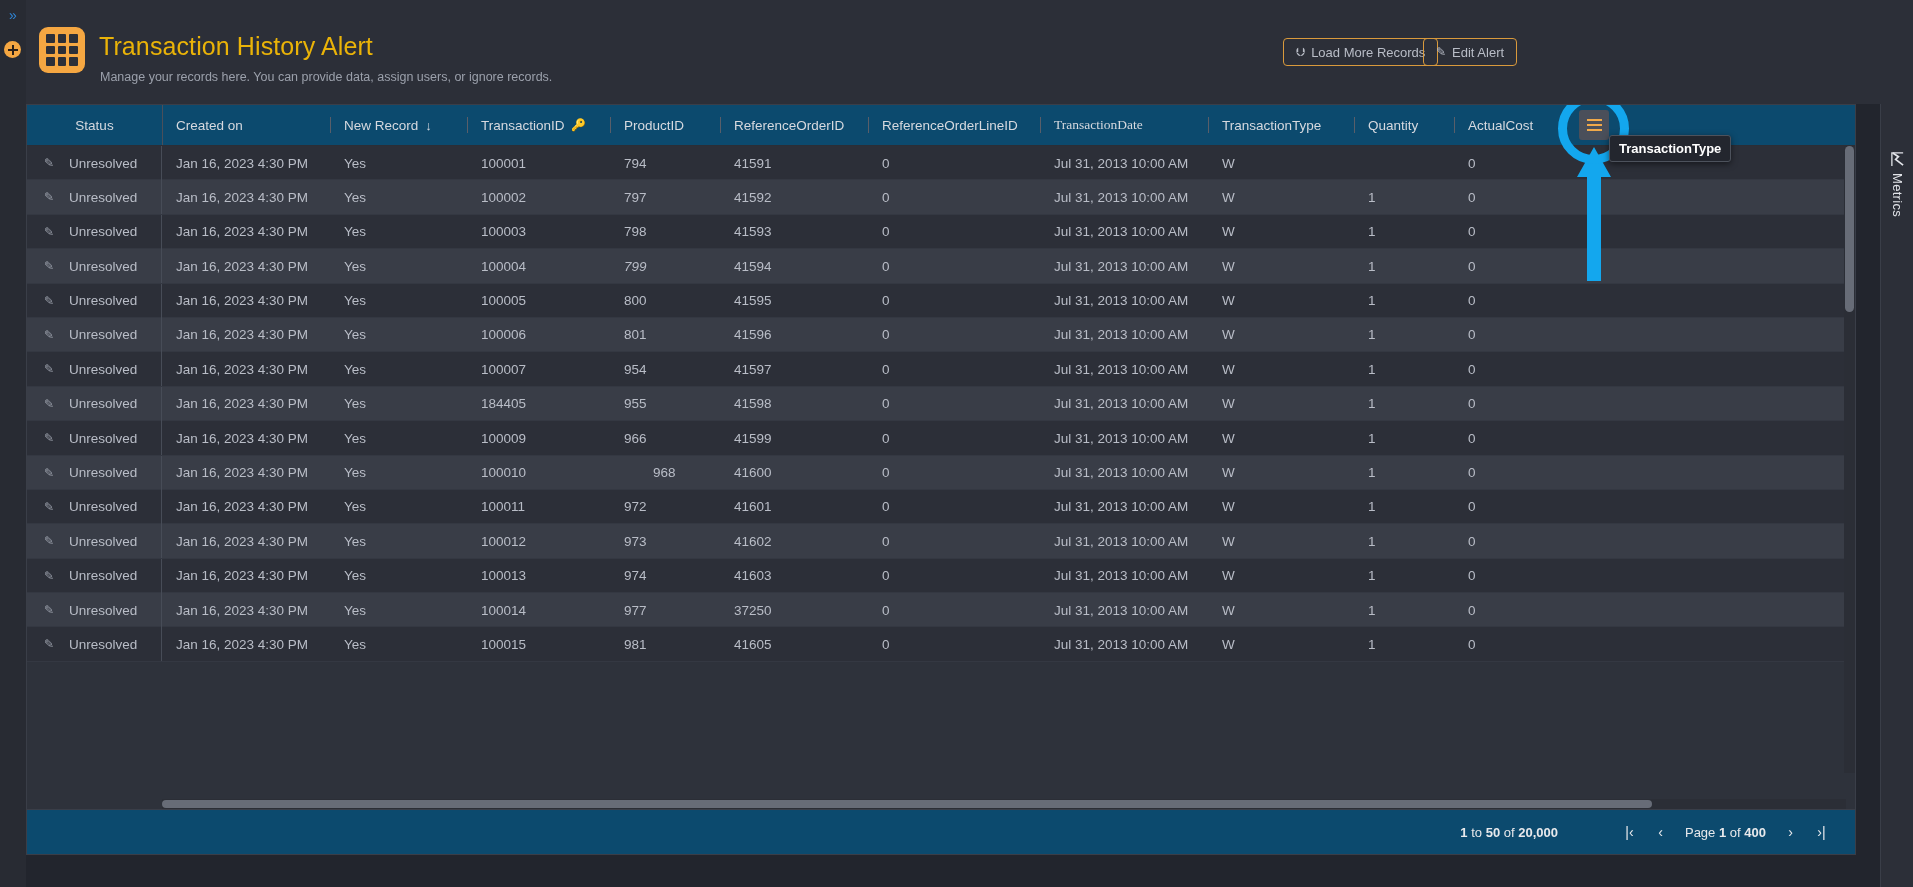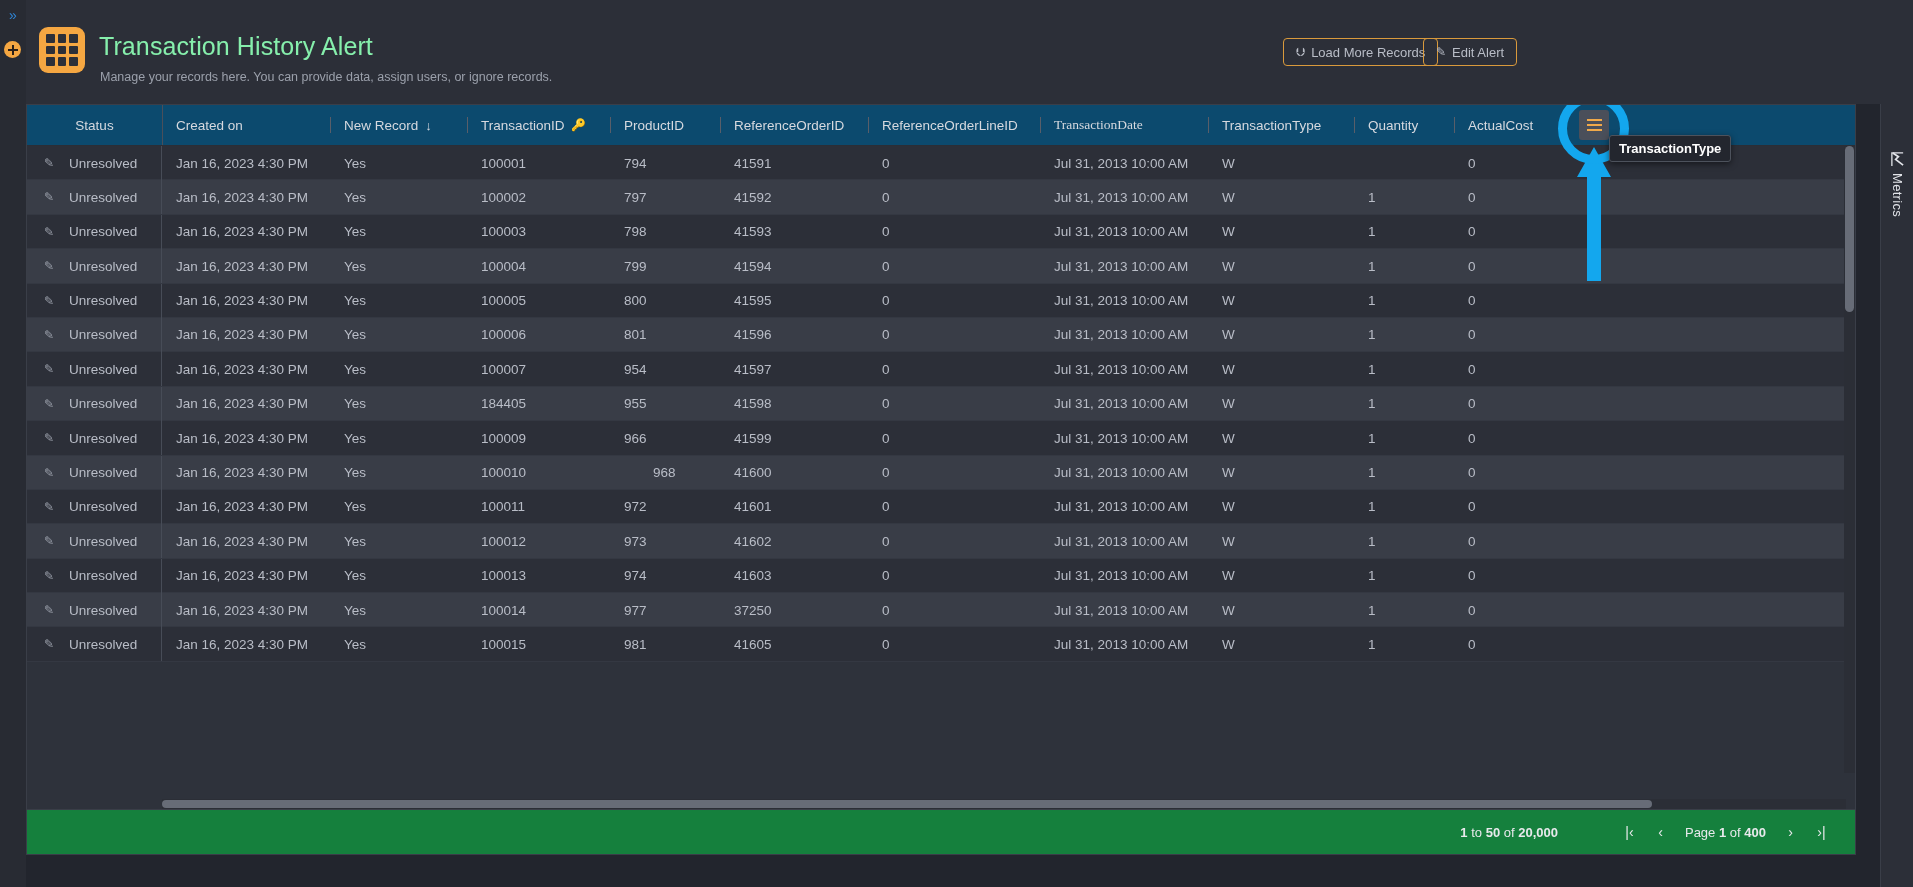--- a/index.html
+++ b/index.html
@@ -52,21 +52,21 @@
     background: #f5a742;
     padding: 7px;
     display: grid;
     grid-template-columns: repeat(3, 1fr);
     grid-template-rows: repeat(3, 1fr);
     gap: 3px;
   }
   #grid-icon i { background: #2c2f38; border-radius: 1px; display:block; }
   #page-title {
     position: absolute; left: 73px; top: 32px;
-    font-size: 25px; font-weight: 400; color: #86efac;
+    font-size: 25px; font-weight: 400; color: #eab308;
     letter-spacing: .1px;
   }
   #page-subtitle {
     position: absolute; left: 74px; top: 70px;
     font-size: 12.5px; color: #9ba0ab;
   }
   .hdr-btn {
     position: absolute; top: 38px; height: 28px;
     background: transparent;
     border: 1px solid #d99a3c;
@@ -205,21 +205,21 @@
     cursor: pointer;
   }
 
   
   #pager {
     position: absolute; left: 0; top: 706px;
     width: 1830px; height: 45px;
     border-left: 1px solid #3a3e48;
     border-right: 1px solid #3a3e48;
     border-bottom: 1px solid #3a3e48;
-    background: #15803d;
+    background: #0c4a6e;
     display: flex; align-items: center; justify-content: flex-end;
     padding-right: 18px; gap: 0;
   }
   #range-text {
     color: #e8e9ec; font-size: 13px; margin-right: 56px;
   }
   #range-text b { font-weight: bold; }
   .pg-btn {
     width: 31px; height: 28px;
     display: flex; align-items: center; justify-content: center;
@@ -391,21 +391,21 @@
             <div class="cell" style="left: 1327px; width: 100px;">1</div>
             <div class="cell" style="left: 1427px; width: 170px;">0</div>
           </div>
           <div class="row even">
             <div class="pencil">✎</div>
             <div class="statuscol-divider"></div>
             <div class="cell" style="left: 0px; width: 135px; padding-left: 42px;">Unresolved</div>
             <div class="cell" style="left: 135px; width: 168px;">Jan 16, 2023 4:30 PM</div>
             <div class="cell" style="left: 303px; width: 137px;">Yes</div>
             <div class="cell" style="left: 440px; width: 143px;">100004</div>
-            <div class="cell" style="left: 583px; width: 110px;">799</div>
+            <div class="cell" style="left: 583px; width: 110px; font-style: italic;">799</div>
             <div class="cell" style="left: 693px; width: 148px;">41594</div>
             <div class="cell" style="left: 841px; width: 172px;">0</div>
             <div class="cell" style="left: 1013px; width: 168px;">Jul 31, 2013 10:00 AM</div>
             <div class="cell" style="left: 1181px; width: 146px;">W</div>
             <div class="cell" style="left: 1327px; width: 100px;">1</div>
             <div class="cell" style="left: 1427px; width: 170px;">0</div>
           </div>
           <div class="row odd">
             <div class="pencil">✎</div>
             <div class="statuscol-divider"></div>

